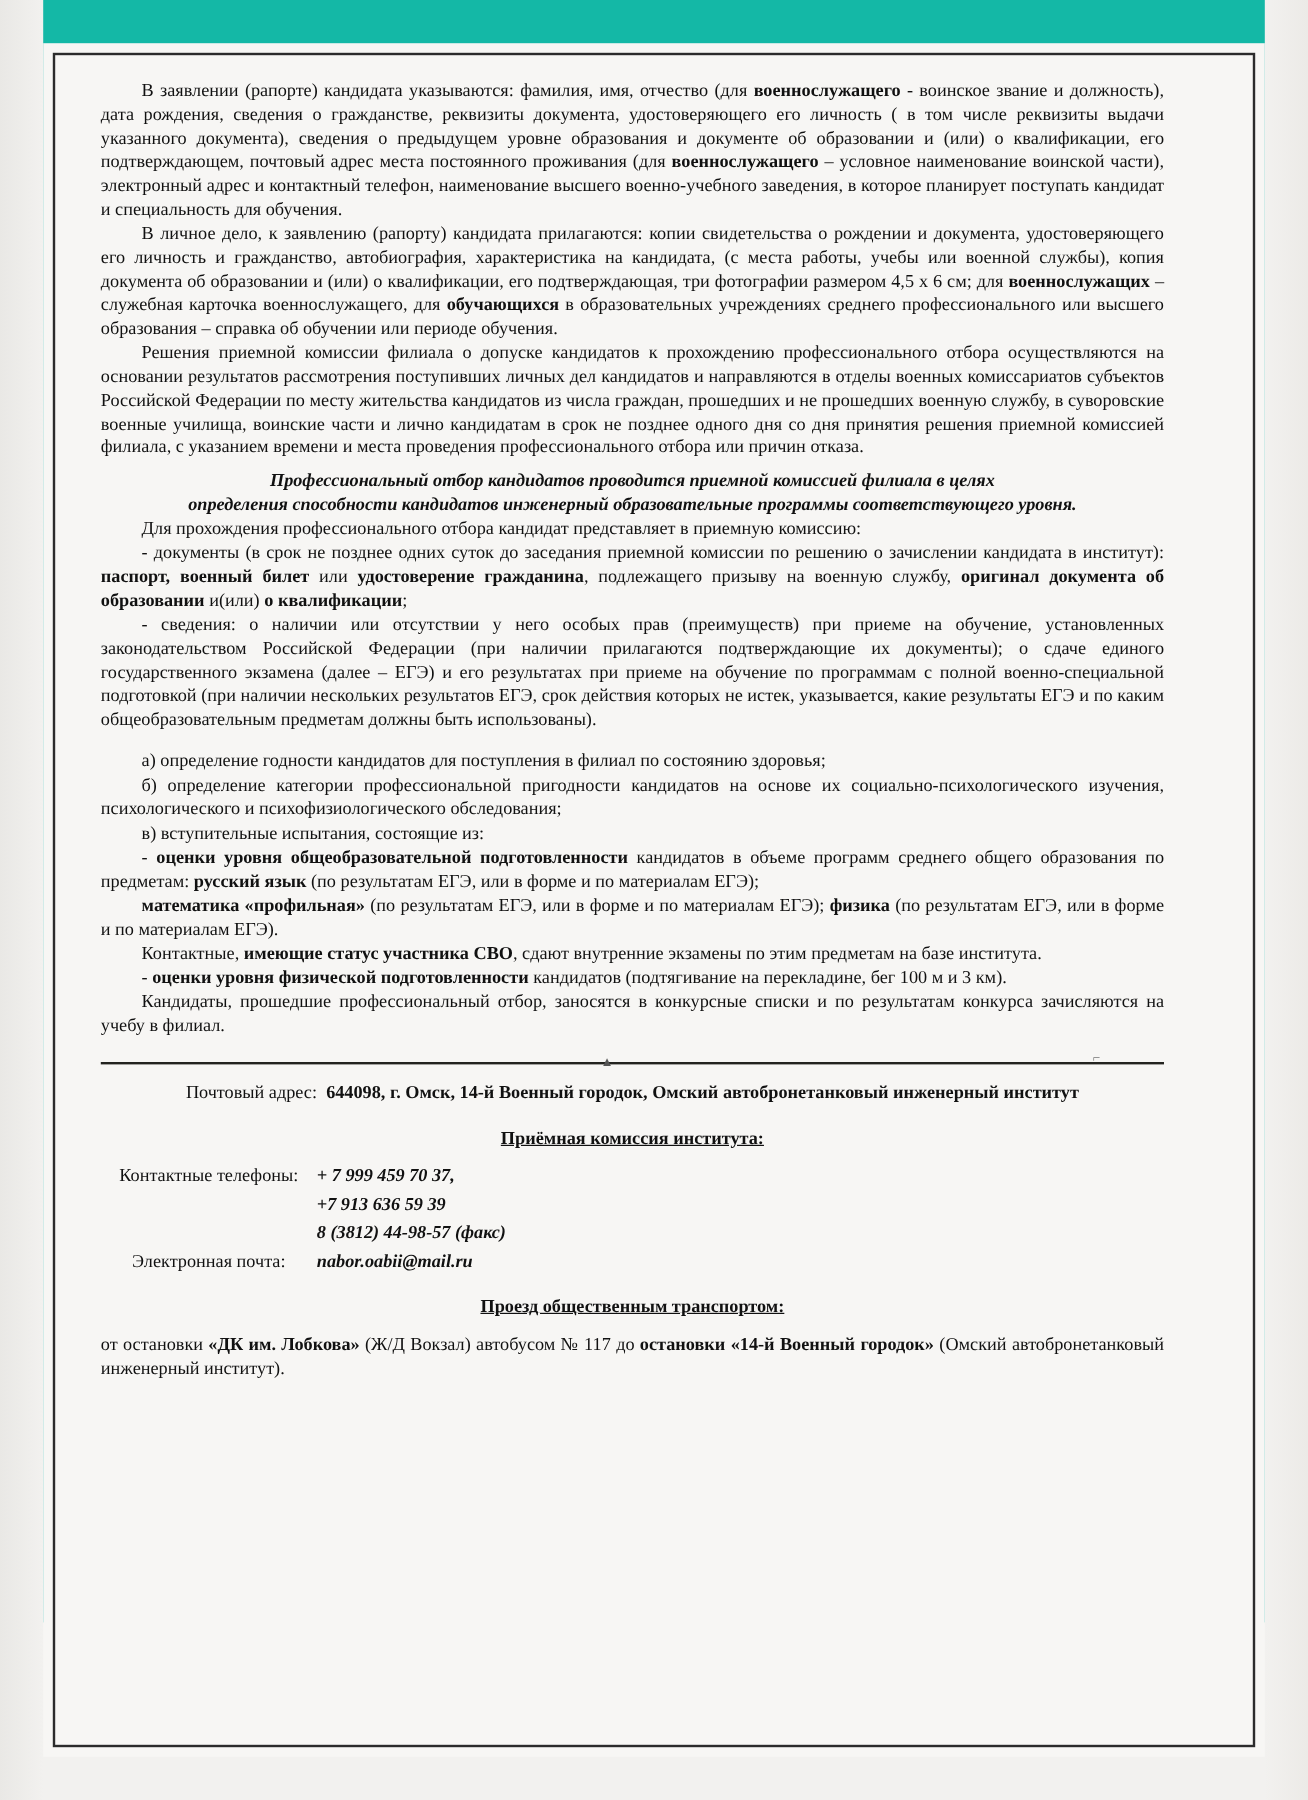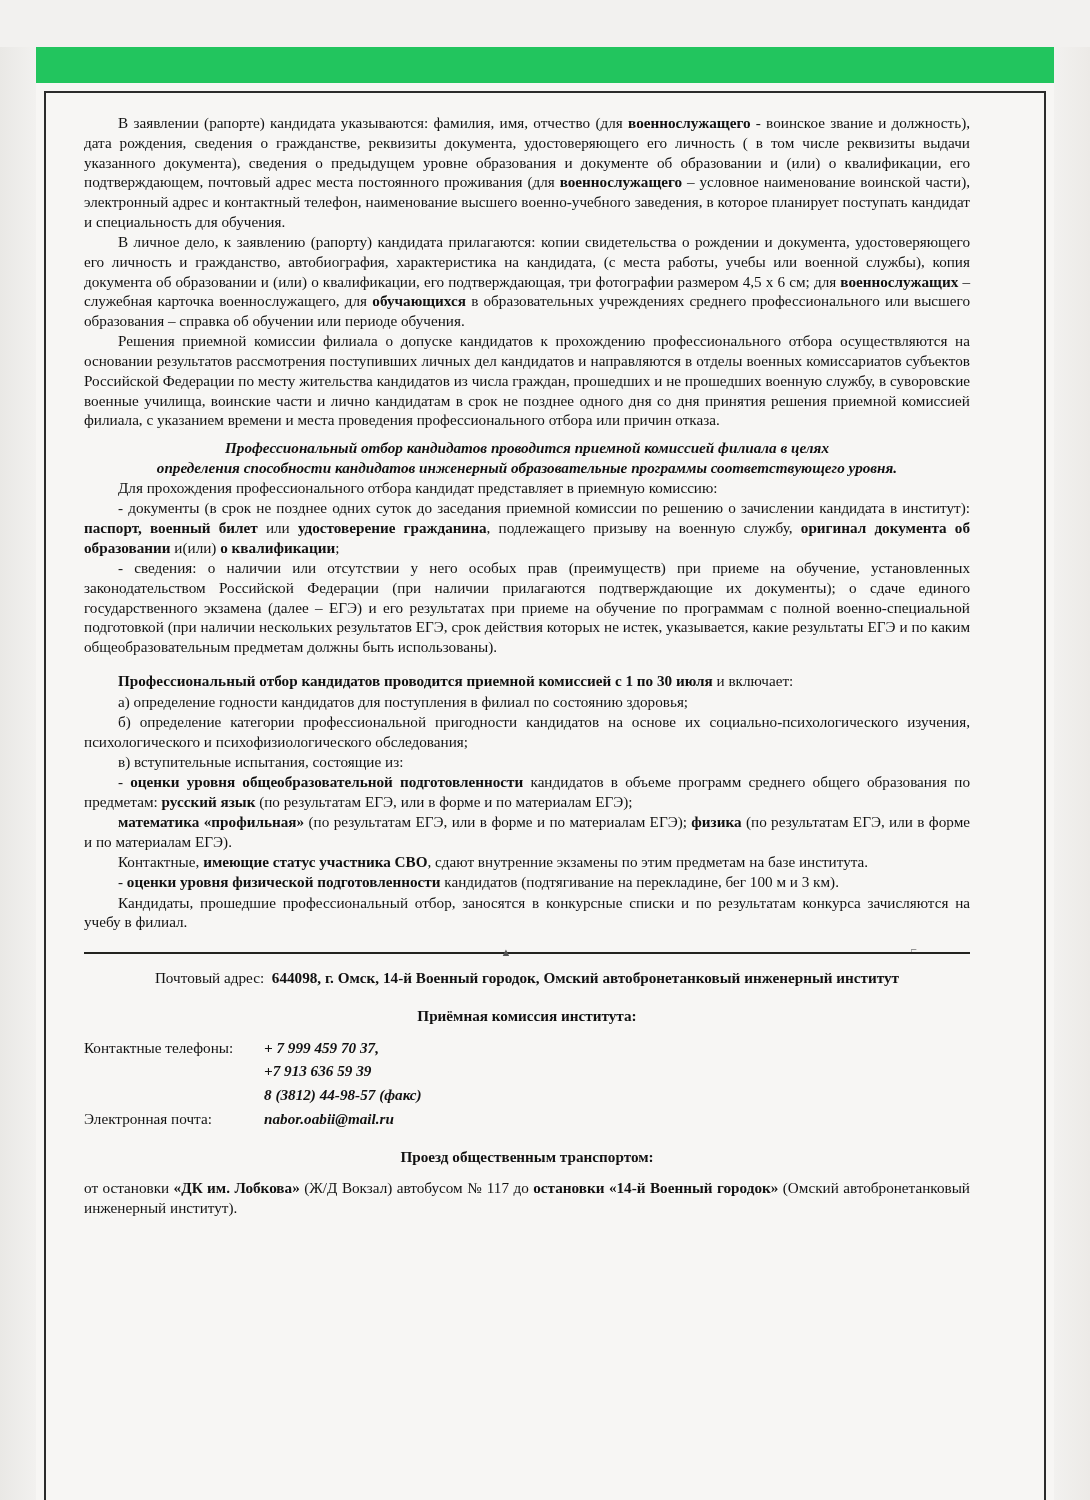--- a/index.html
+++ b/index.html
@@ -10,23 +10,22 @@
   body {
     width: 1090px;
     height: 1500px;
     font-family: "Liberation Serif", serif;
     color: #111;
   }
   .page {
     position: relative;
     width: 1090px;
     height: 1352px;
-    background: #22c55e;
-    box-sizing: border-box;
-    margin-top: 47px;
+    background: #14b8a6;
+    box-sizing: border-box;
   }
   .sheet {
     position: absolute;
     left: 36px;
     top: 36px;
     width: 1018px;
     height: 1428px;
     background: #f7f6f4;
     box-sizing: border-box;
   }
@@ -82,30 +81,31 @@
   }
   .addr-line {
     text-indent: 0;
     margin: 6px 0 0 0;
     text-align: center;
   }
   .head-center {
     text-align: center;
     text-indent: 0;
     font-weight: bold;
+    text-decoration: underline;
     margin: 18px 0 12px 0;
   }
   .contacts {
     display: grid;
     grid-template-columns: 180px 1fr;
     row-gap: 4px;
     text-indent: 0;
     margin-top: 4px;
   }
-  .contacts .lbl { text-align: left; }
+  .contacts .lbl { text-align: center; }
   .contacts .val { font-weight: bold; font-style: italic; }
   .transport {
     text-indent: 0;
     text-align: justify;
     margin-top: 10px;
   }
   .slogan {
     text-align: center;
     text-indent: 0;
     font-style: italic;
@@ -150,21 +150,20 @@
 
       <div id="sec2">
           <p><span>Для прохождения профессионального отбора кандидат представляет в приемную комиссию:</span></p>
           <p><span>- документы (в срок не позднее одних суток до заседания приемной комиссии по решению о зачислении кандидата в институт): </span><b>паспорт, военный билет</b><span> или </span><b>удостоверение гражданина</b><span>, подлежащего призыву на военную службу, </span><b>оригинал документа об образовании</b><span> и(или) </span><b>о квалификации</b><span>;</span></p>
           <p><span>- сведения: о наличии или отсутствии у него особых прав (преимуществ) при приеме на обучение, установленных законодательством Российской Федерации (при наличии прилагаются подтверждающие их документы); о сдаче единого государственного экзамена (далее – ЕГЭ) и его результатах при приеме на обучение по программам с полной военно-специальной подготовкой (при наличии нескольких результатов ЕГЭ, срок действия которых не истек, указывается, какие результаты ЕГЭ и по каким общеобразовательным предметам должны быть использованы).</span></p>
         </div>
 
       <div class="gap"></div>
 
       <div id="sec3">
-          <p><b>Профессиональный отбор кандидатов проводится приемной комиссией с 1 по 30 июля</b><span> и включает:</span></p>
           <p><span>а) определение годности кандидатов для поступления в филиал по состоянию здоровья;</span></p>
           <p><span>б) определение категории профессиональной пригодности кандидатов на основе их социально-психологического изучения, психологического и психофизиологического обследования;</span></p>
           <p><span>в) вступительные испытания, состоящие из:</span></p>
           <p><span>- </span><b>оценки уровня общеобразовательной подготовленности</b><span> кандидатов в объеме программ среднего общего образования по предметам: </span><b>русский язык</b><span> (по результатам ЕГЭ, или в форме и по материалам ЕГЭ);</span></p>
           <p><b>математика «профильная»</b><span> (по результатам ЕГЭ, или в форме и по материалам ЕГЭ); </span><b>физика</b><span> (по результатам ЕГЭ, или в форме и по материалам ЕГЭ).</span></p>
           <p><span>Контактные, </span><b>имеющие статус участника СВО</b><span>, сдают внутренние экзамены по этим предметам на базе института.</span></p>
           <p><span>- </span><b>оценки уровня физической подготовленности</b><span> кандидатов (подтягивание на перекладине, бег 100 м и 3 км).</span></p>
           <p><span>Кандидаты, прошедшие профессиональный отбор, заносятся в конкурсные списки и по результатам конкурса зачисляются на учебу в филиал.</span></p>
         </div>
 

